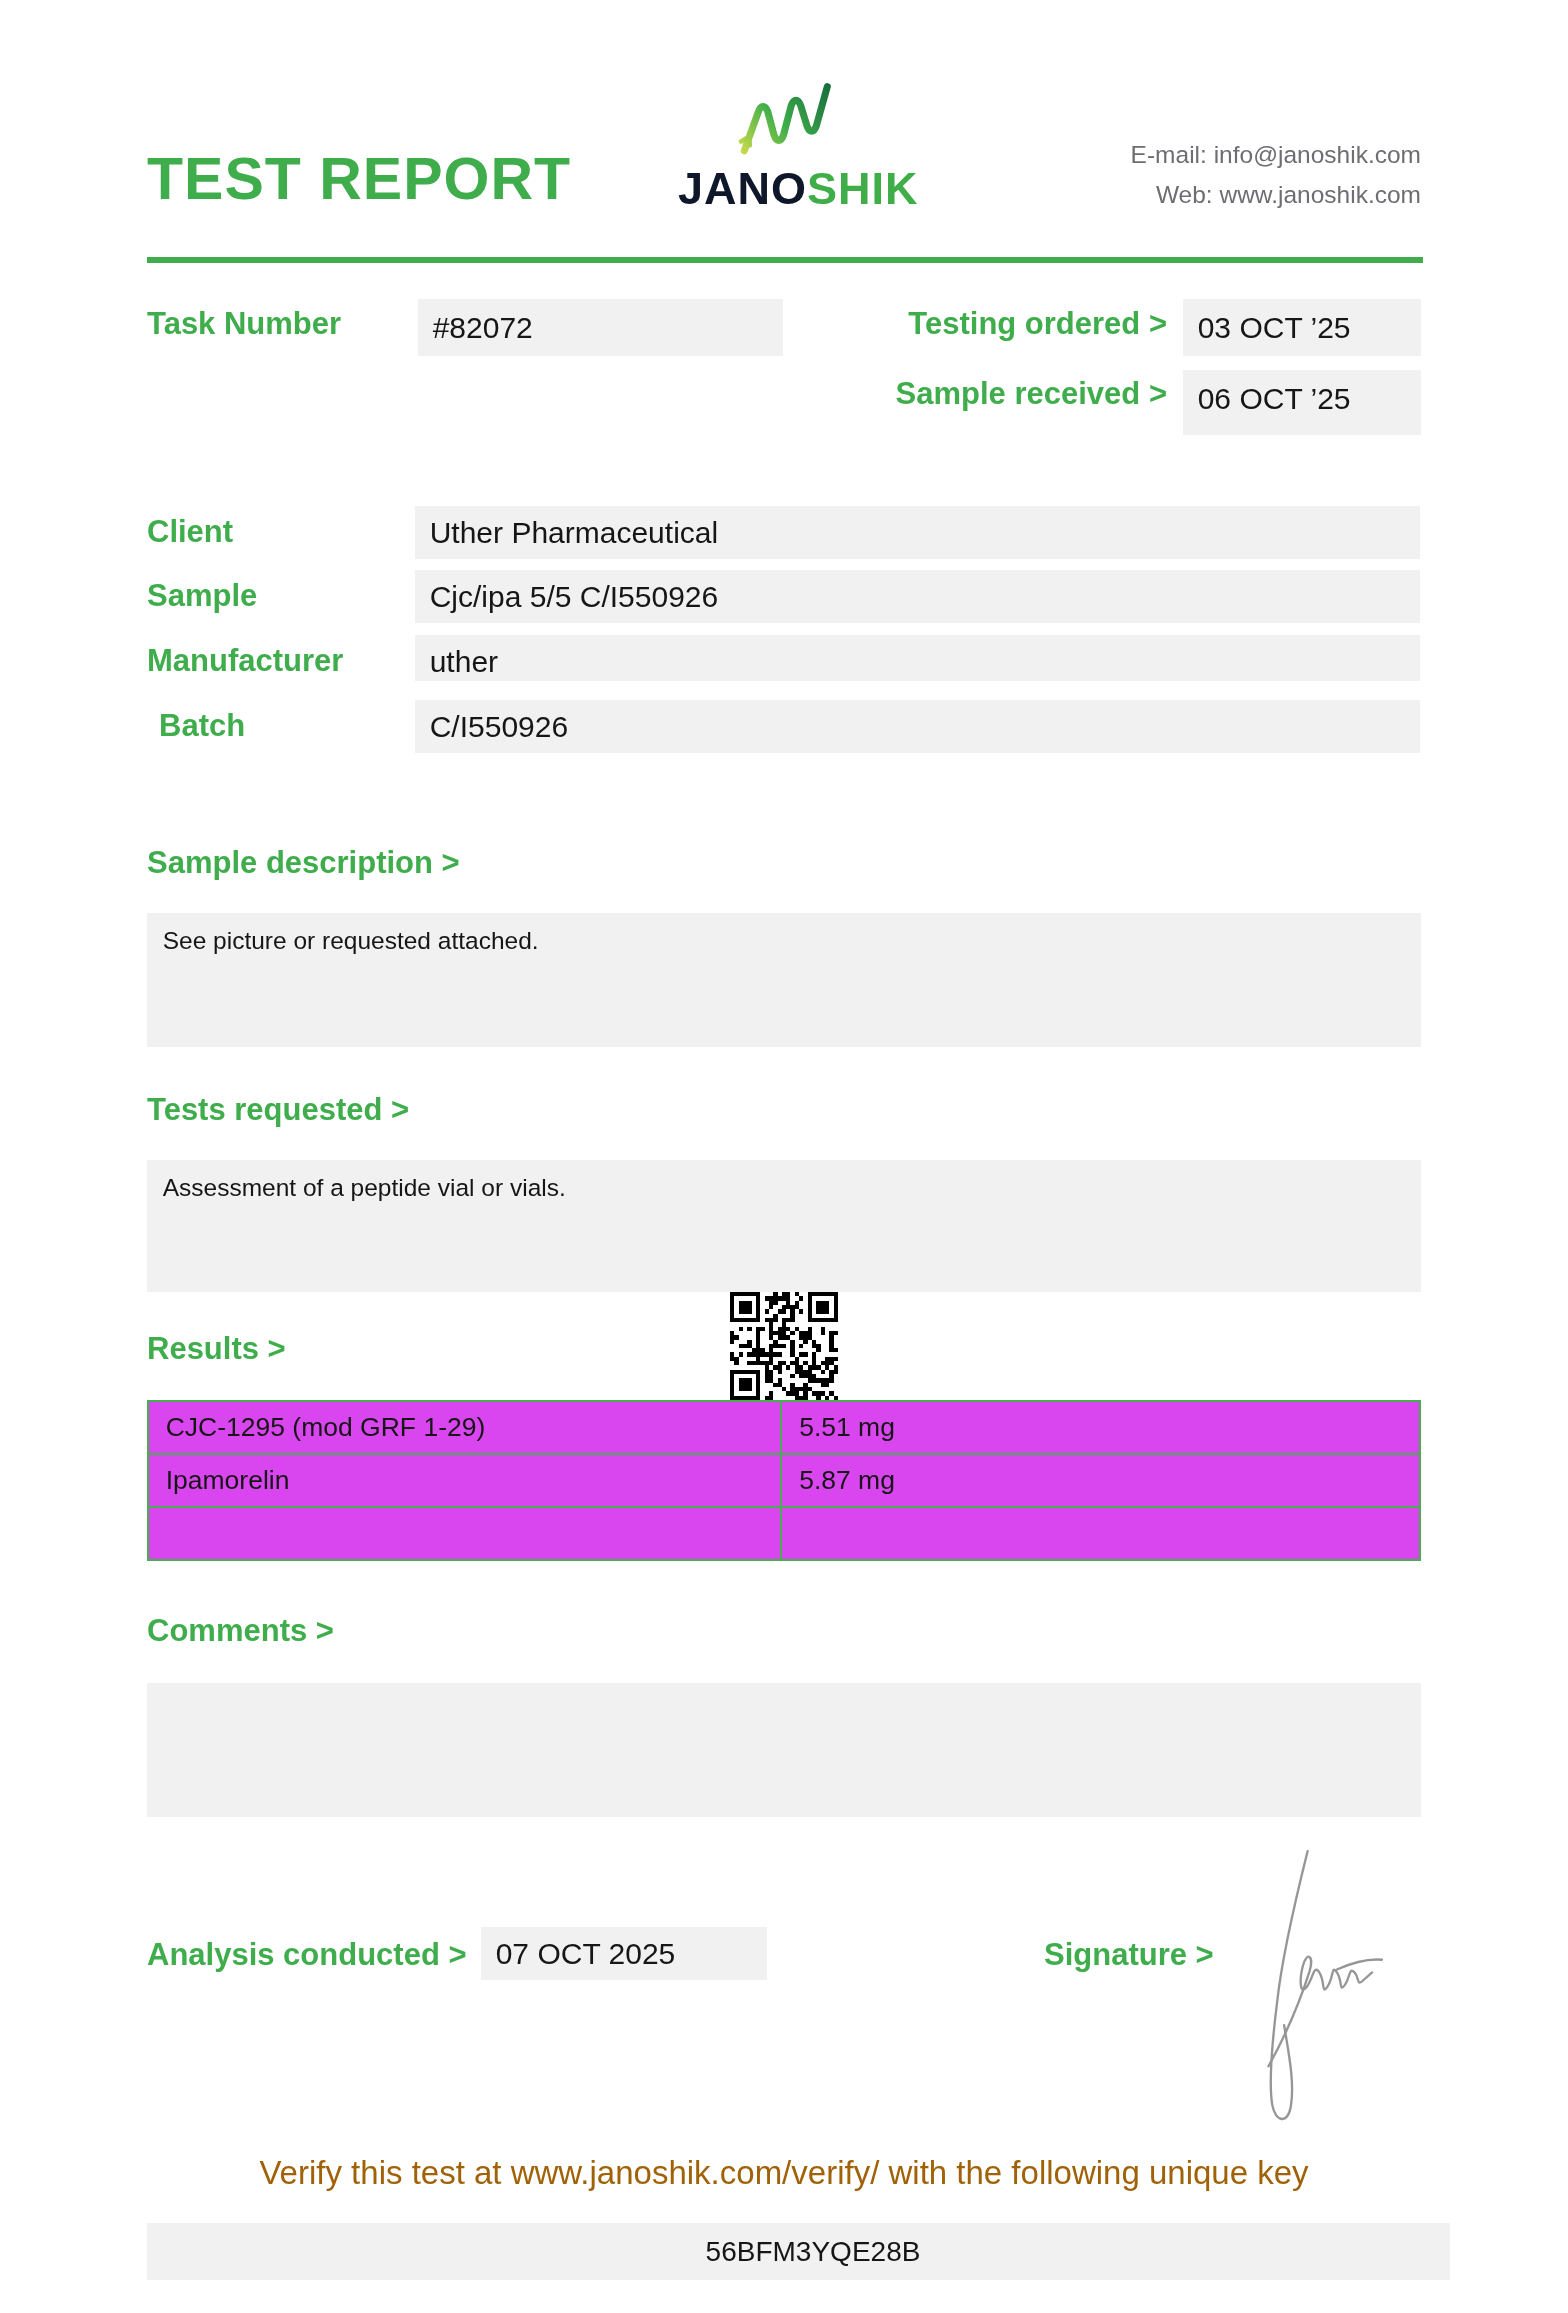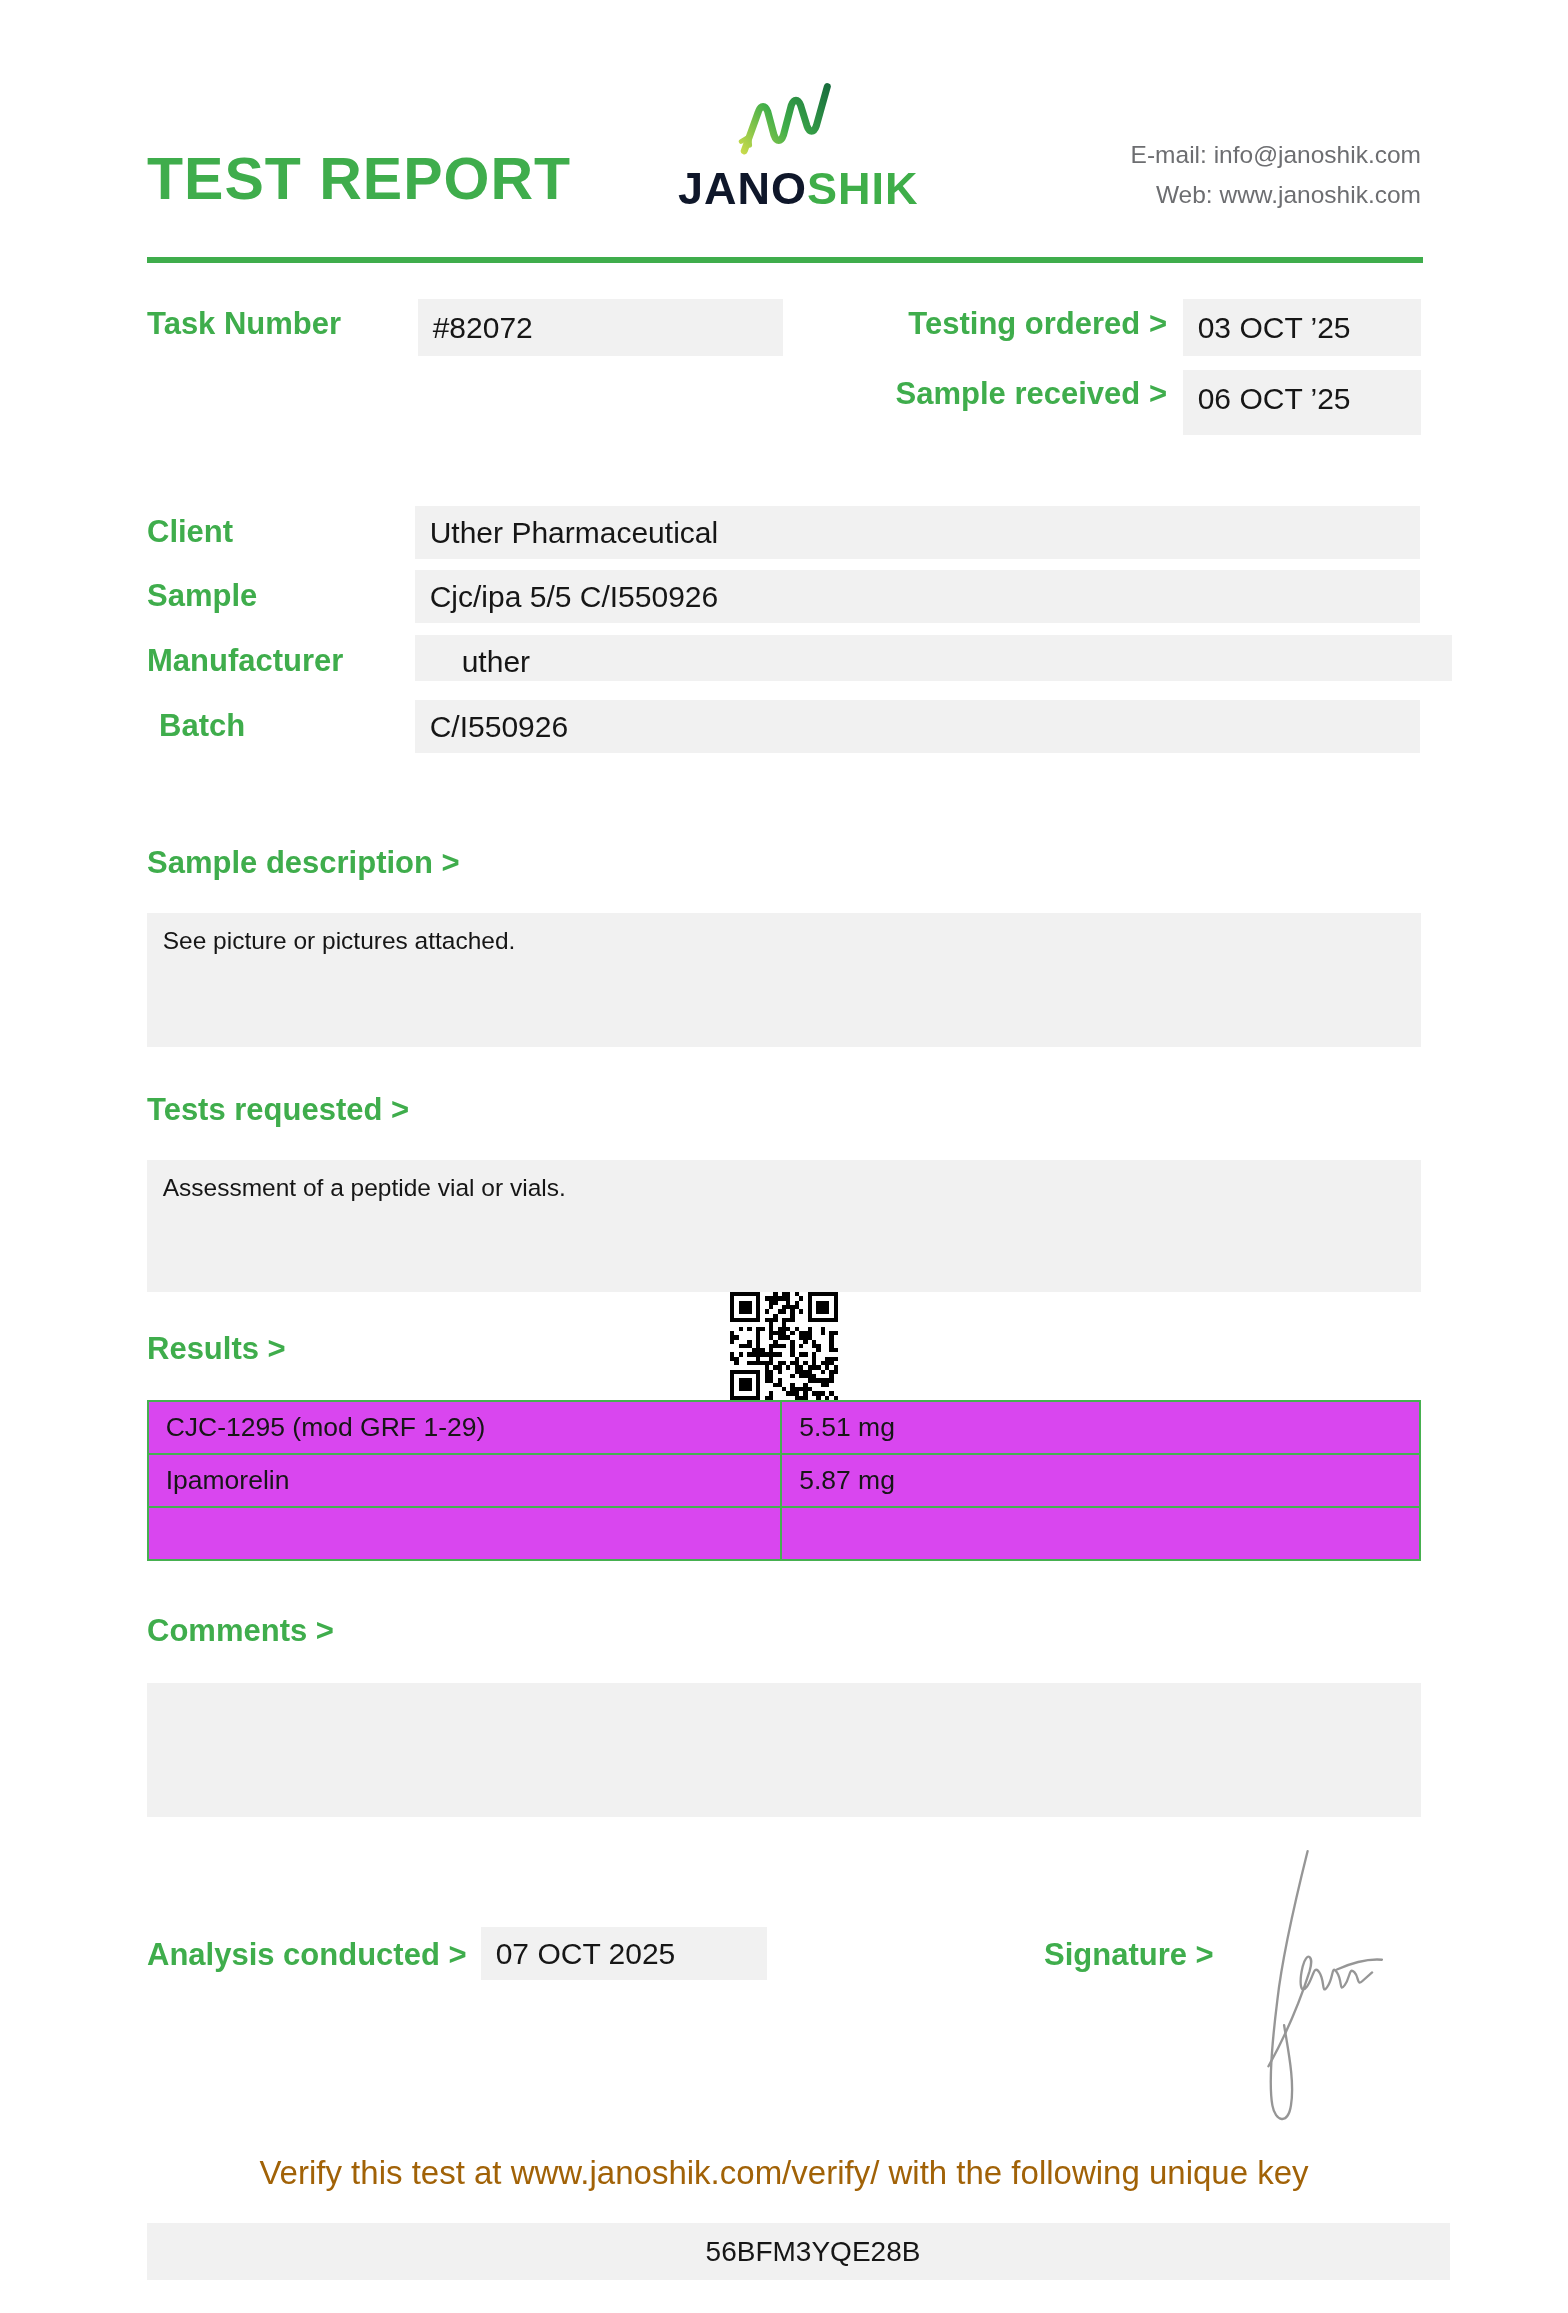--- a/index.html
+++ b/index.html
@@ -77,32 +77,32 @@
   <div class="abs vbox" style="left:415px;top:506px;width:1005px;height:53px;line-height:53px;">
     <span class="pad">Uther Pharmaceutical</span>
   </div>
 
   <div class="abs h-label" style="left:147px;top:578px;">Sample</div>
   <div class="abs vbox" style="left:415px;top:570px;width:1005px;height:53px;line-height:53px;">
     <span class="pad">Cjc/ipa 5/5 C/I550926</span>
   </div>
 
   <div class="abs h-label" style="left:147px;top:643px;">Manufacturer</div>
-  <div class="abs vbox" style="left:415px;top:635px;width:1005px;height:46px;line-height:53px;padding-left:32px;">
+  <div class="abs vbox" style="left:415px;top:635px;width:1005px;height:46px;line-height:53px;">
     <span class="pad">uther</span>
   </div>
 
   <div class="abs h-label" style="left:147px;top:708px;margin-left:12px;">Batch</div>
   <div class="abs vbox" style="left:415px;top:700px;width:1005px;height:53px;line-height:53px;">
     <span class="pad">C/I550926</span>
   </div>
 
   <div class="abs h-label" style="left:147px;top:845px;">Sample description &gt;</div>
   <div class="abs grybox" style="left:147px;top:913px;width:1274px;height:134px;">
-    <div class="pad">See picture or pictures attached.</div>
+    <div class="pad">See picture or requested attached.</div>
   </div>
 
   <div class="abs h-label" style="left:147px;top:1092px;">Tests requested &gt;</div>
   <div class="abs grybox" style="left:147px;top:1160px;width:1274px;height:132px;">
     <div class="pad">Assessment of a peptide vial or vials.</div>
   </div>
 
   <div class="abs" style="left:730px;top:1292px;width:108px;height:108px;"><svg width="108" height="108" viewBox="0 0 25 25" shape-rendering="crispEdges">
         <rect width="25" height="25" fill="#fff"></rect>
         <rect x="10" y="0" width="1" height="1" fill="#000"></rect>

